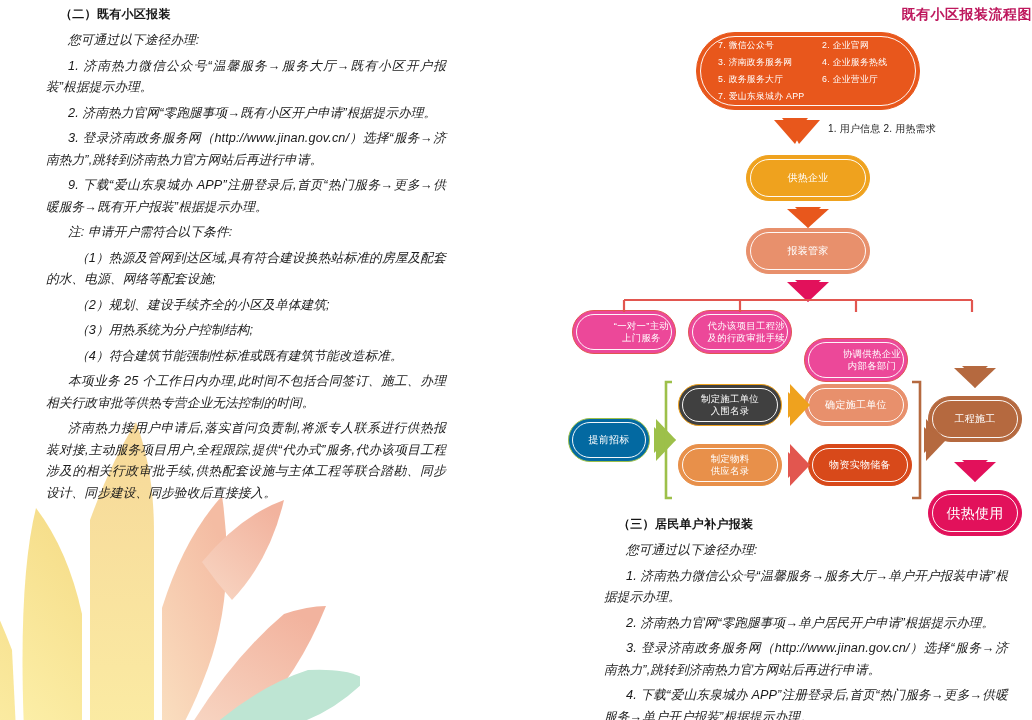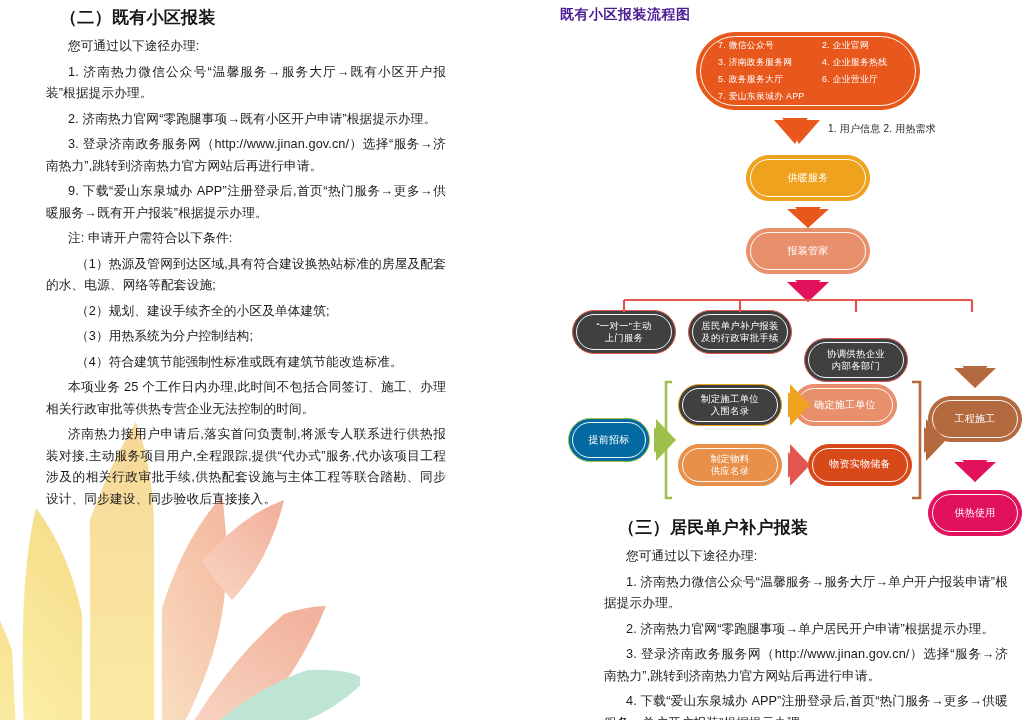--- a/index.html
+++ b/index.html
@@ -8,30 +8,30 @@
     background:#ffffff;
     font-family:"Liberation Sans","DejaVu Sans",sans-serif;
     overflow:hidden;position:relative;
   }
   
   .lotus{position:absolute;left:-60px;bottom:-10px;width:420px;height:330px;
          pointer-events:none;z-index:0;}
   
   .col-left{position:absolute;left:46px;top:6px;width:400px;z-index:2;}
   .col-right-text{position:absolute;left:604px;top:516px;width:404px;z-index:2;}
-  .sec-head{font-size:17px;font-weight:bold;color:#151515;margin:0 0 7px 14px;
+  .sec-head{font-size:12px;font-weight:bold;color:#151515;margin:0 0 7px 14px;
             letter-spacing:.3px;}
   p.bt{font-size:12.7px;color:#1a1a1a;line-height:21.5px;margin:4px 0 3px 0;
-       text-align:justify;letter-spacing:.1px;}
+       text-align:justify;letter-spacing:.1px;font-style:italic;}
   p.ind{text-indent:22px;}
   p.ind2{text-indent:30px;}
   
   .flow{position:absolute;left:560px;top:0;width:472px;height:545px;z-index:3;}
-  .flow-title{position:absolute;left:0;right:0;top:6px;text-align:left;
-              font-size:14px;font-weight:bold;color:#4c1d95;letter-spacing:.5px;}
+  .flow-title{position:absolute;left:0;right:0;top:6px;text-align:right;
+              font-size:14px;font-weight:bold;color:#be185d;letter-spacing:.5px;}
   .node{position:absolute;box-sizing:border-box;display:flex;align-items:center;
         justify-content:center;text-align:center;color:#fff;
         font-size:9.4px;line-height:12.5px;letter-spacing:.3px;}
   .node .inner{position:absolute;inset:3px;border-radius:999px;
                border:1.6px solid rgba(255,255,255,.95);pointer-events:none;}
   .node span.lbl{position:relative;z-index:2;padding:0 6px;white-space:pre-line;}
 
   
   #entry{left:136px;top:32px;width:224px;height:78px;border-radius:40px;
          background:#E8571C;border:1.4px solid #E8571C;}
@@ -40,37 +40,37 @@
                font-size:8.8px;line-height:15px;color:#fff;text-align:left;
                padding-left:14px;box-sizing:border-box;}
   #entry .grid i{font-style:normal;white-space:nowrap;}
 
   #supply{left:186px;top:155px;width:124px;height:46px;border-radius:26px;
           background:#EFA21E;border:1.3px solid #EFA21E;font-size:10px;}
   #butler{left:186px;top:228px;width:124px;height:46px;border-radius:26px;
           background:#E8906C;border:1.3px solid #E8906C;font-size:10px;}
 
   .redbox{width:104px;height:44px;top:310px;border-radius:24px;
-          background:#404040;border:1.3px solid #E2564F;}
+          background:#ec4899;border:1.3px solid #E2564F;justify-content:flex-end;}
   #r1{left:12px;} #r2{left:128px;} #r3{left:244px;margin-top:28px;} #r4{left:360px;}
 
   #bid{left:8px;top:418px;width:82px;height:44px;border-radius:24px;
        background:#0369a1;border:1.3px solid #9DC04A;font-size:10px;}
   #u1{left:118px;top:384px;width:104px;height:42px;border-radius:23px;
       background:#404040;border:1.3px solid #EFA21E;}
   #u2{left:118px;top:444px;width:104px;height:42px;border-radius:23px;
       background:#E8904A;border:1.3px solid #E8904A;}
-  #v1{left:233px;top:384px;width:104px;height:42px;border-radius:23px;
+  #v1{left:244px;top:384px;width:104px;height:42px;border-radius:23px;
       background:#E8906C;border:1.3px solid #E8906C;font-size:10px;}
   #v2{left:248px;top:444px;width:104px;height:42px;border-radius:23px;
-      background:#D8491A;border:1.3px solid #D8491A;font-size:10px;font-family:Liberation Mono, monospace;}
+      background:#D8491A;border:1.3px solid #D8491A;font-size:10px;}
   #build{left:368px;top:396px;width:94px;height:46px;border-radius:25px;
          background:#B5693F;border:1.3px solid #B5693F;font-size:10px;}
   #usage{left:368px;top:490px;width:94px;height:46px;border-radius:25px;
-         background:#E2115B;border:1.3px solid #E2115B;font-size:10px;}
+         background:#E2115B;border:1.3px solid #E2115B;font-size:14px;}
 
   .sidenote{position:absolute;left:268px;top:122px;font-size:10px;color:#222;
             letter-spacing:.2px;white-space:nowrap;}
   .svg-layer{position:absolute;inset:0;width:472px;height:545px;
              pointer-events:none;z-index:1;}
 </style>
 </head>
 <body>
 
 <svg class="lotus" viewBox="0 0 420 330">
@@ -214,36 +214,36 @@
       <i>5. 政务服务大厅</i>
       <i>6. 企业营业厅</i>
       <i>7. 爱山东泉城办 APP</i>
     </div>
   </div>
 
   <div class="sidenote">1. 用户信息  2. 用热需求</div>
 
   <div class="node" id="supply">
     <div class="inner"></div>
-    <span class="lbl">供暖服务</span>
+    <span class="lbl">供热企业</span>
   </div>
 
   <div class="node" id="butler">
     <div class="inner"></div>
     <span class="lbl">报装管家</span>
   </div>
 
   <div class="node redbox" id="r1">
     <div class="inner"></div>
     <span class="lbl">“一对一”主动
 上门服务</span>
   </div>
   <div class="node redbox" id="r2">
     <div class="inner"></div>
-    <span class="lbl">居民单户补户报装
+    <span class="lbl">代办该项目工程涉
 及的行政审批手续</span>
   </div>
   <div class="node redbox" id="r3">
     <div class="inner"></div>
     <span class="lbl">协调供热企业
 内部各部门</span>
   </div>
 
   <div class="node" id="bid">
     <div class="inner"></div>

